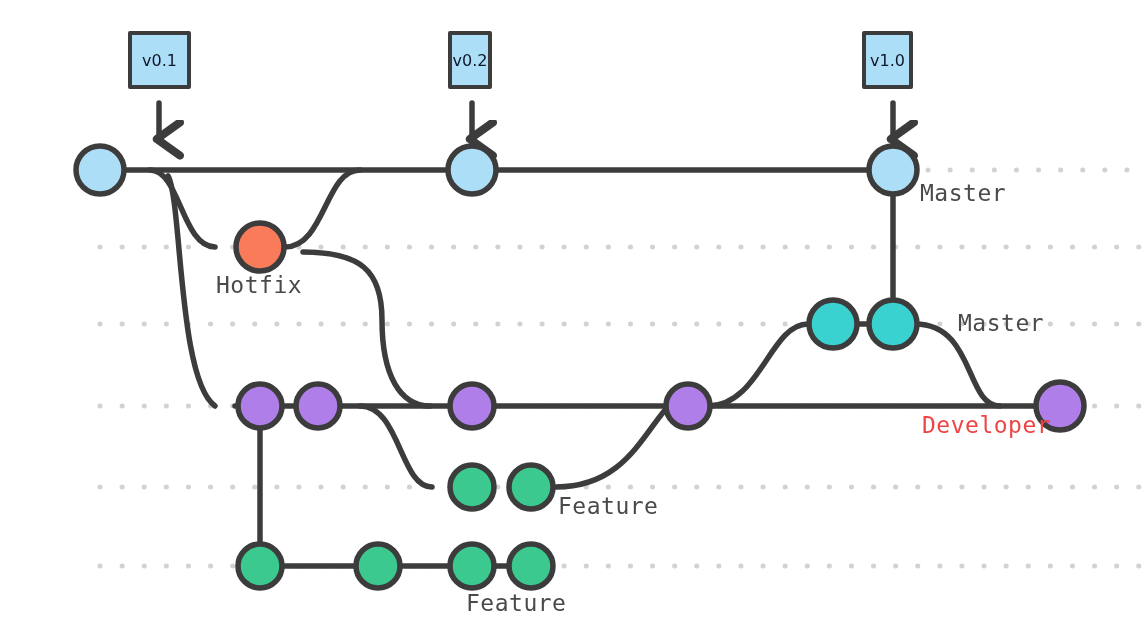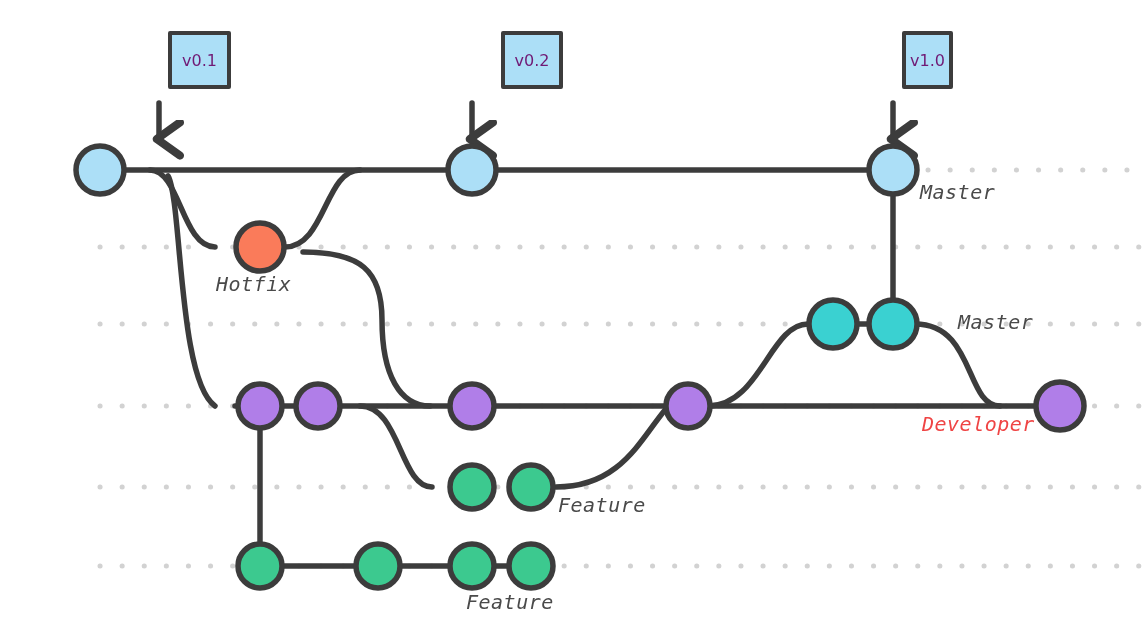--- a/index.html
+++ b/index.html
@@ -26,32 +26,30 @@
     position: absolute;
     box-sizing: border-box;
     background: #ACDFF7;
     border: 4px solid #3C3C3C;
     border-radius: 2px;
     display: flex;
     align-items: center;
     justify-content: center;
     font-family: "DejaVu Sans", "Liberation Sans", sans-serif;
     font-size: 16px;
-    color: #701a75;
+    color: #0f172a;
     letter-spacing: 0px;
-    margin-left: 40px;
   }
   .branch-label {
     position: absolute;
     font-family: "DejaVu Sans Mono", "Liberation Mono", monospace;
-    font-size: 20px;
+    font-size: 23px;
     color: #4A4A4A;
     white-space: nowrap;
     letter-spacing: 0.5px;
-    font-style: italic;
   }
 </style>
 </head>
 <body>
 
 <div id="canvas">
 
   <svg id="graph" viewBox="0 0 1142 640">
     <defs>
       <marker id="arrowhead" markerWidth="8" markerHeight="8" refX="3.4" refY="6.2" orient="auto" markerUnits="strokeWidth">
@@ -107,21 +105,21 @@
         <circle cx="531" cy="487" r="22" fill="#3CC98F" stroke="#3C3C3C" stroke-width="5.5"></circle>
         <circle cx="260" cy="566" r="22" fill="#3CC98F" stroke="#3C3C3C" stroke-width="5.5"></circle>
         <circle cx="378" cy="566" r="22" fill="#3CC98F" stroke="#3C3C3C" stroke-width="5.5"></circle>
         <circle cx="472" cy="566" r="22" fill="#3CC98F" stroke="#3C3C3C" stroke-width="5.5"></circle>
         <circle cx="531" cy="566" r="22" fill="#3CC98F" stroke="#3C3C3C" stroke-width="5.5"></circle>
       </g>
   </svg>
 
   <div id="tag-layer">
       <div class="tag-box" style="left: 128px; top: 31px; width: 63px; height: 58px; background: rgb(172, 223, 247);">v0.1</div>
-      <div class="tag-box" style="left: 461px; top: 31px; width: 62px; height: 58px; background: rgb(172, 223, 247);">v0.2</div>
+      <div class="tag-box" style="left: 448px; top: 31px; width: 44px; height: 58px; background: rgb(172, 223, 247);">v0.2</div>
       <div class="tag-box" style="left: 862px; top: 31px; width: 51px; height: 58px; background: rgb(172, 223, 247);">v1.0</div>
     </div>
   <div id="label-layer">
       <div class="branch-label" style="left: 920px; top: 180px; color: rgb(74, 74, 74);">Master</div>
       <div class="branch-label" style="left: 216px; top: 272px; color: rgb(74, 74, 74);">Hotfix</div>
       <div class="branch-label" style="left: 958px; top: 310px; color: rgb(74, 74, 74);">Master</div>
       <div class="branch-label" style="left: 922px; top: 412px; color: #ef4444;">Developer</div>
       <div class="branch-label" style="left: 558px; top: 493px; color: rgb(74, 74, 74);">Feature</div>
       <div class="branch-label" style="left: 466px; top: 590px; color: rgb(74, 74, 74);">Feature</div>
     </div>

